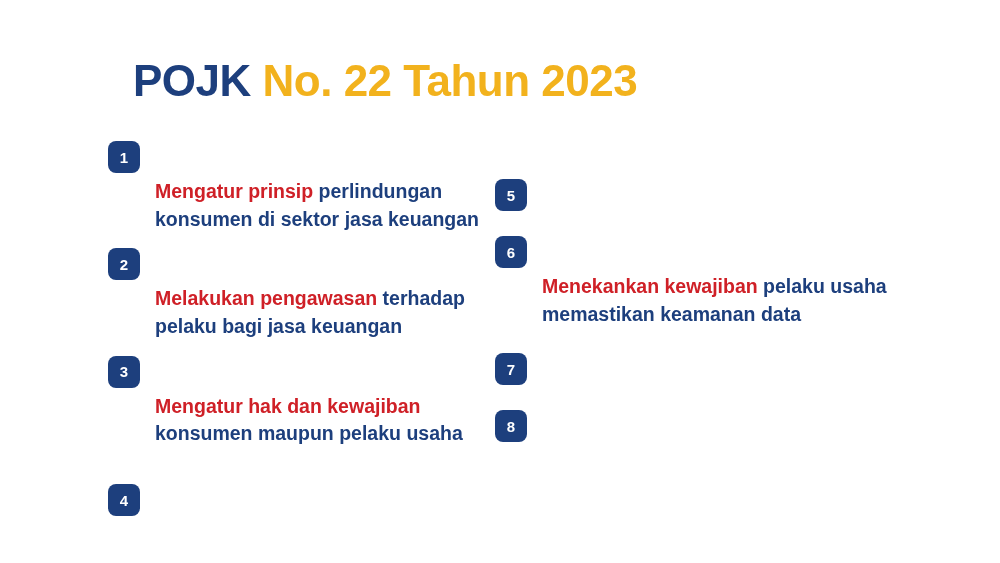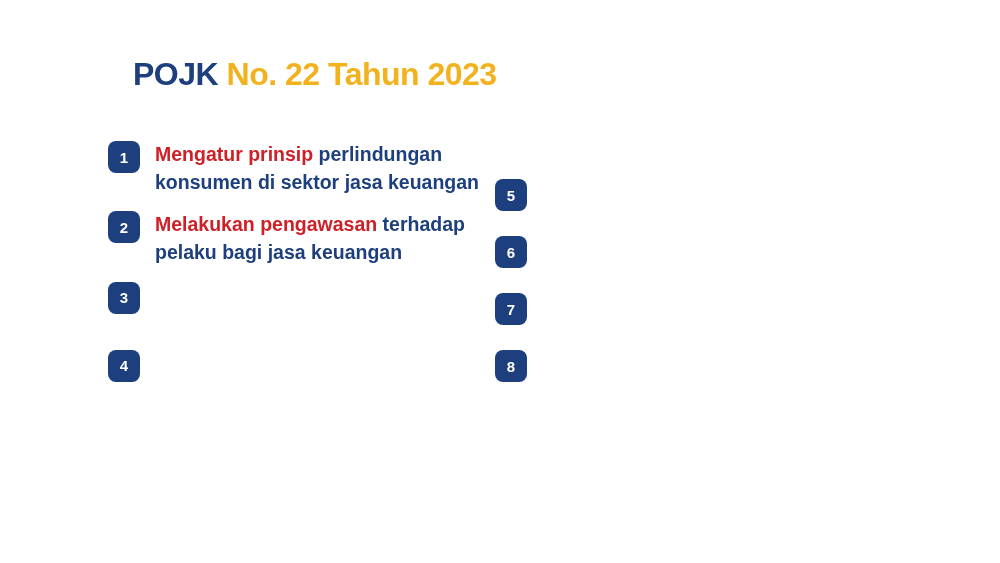--- a/index.html
+++ b/index.html
@@ -20,21 +20,21 @@
     left: 0; top: 0;
     width: 1000px;
     height: 563px;
     background: #ffffff;
   }
 
   .title {
     position: absolute;
     left: 133px;
     top: 56px;
-    font-size: 32px;
+    font-size: 44px;
     font-weight: bold;
     letter-spacing: -0.5px;
     white-space: nowrap;
   }
   .title .t-main { color: #1d3f7d; }
   .title .t-accent { color: #f2b21d; }
 
   .columns {
     position: absolute;
     left: 0;
@@ -69,20 +69,21 @@
     justify-content: center;
     margin-right: 15px;
   }
 
   .item-text {
     font-size: 19.5px;
     line-height: 1.42;
     color: #1d3f7d;
     font-weight: bold;
     padding-top: 1px;
+    margin-top: 37px;
   }
   .item-text .lead {
     color: #cf2027;
   }
   .item-text .rest {
     color: #1d3f7d;
   }
 
   
   .item.align-mid .badge { margin-top: 22px; }
@@ -110,36 +111,42 @@
 
       <div class="item align-top">
         <div class="badge">2</div>
         <div class="item-text">
           <span class="lead">Melakukan pengawasan </span><span class="rest">terhadap pelaku bagi jasa keuangan</span>
         </div>
       </div>
 
       <div class="item align-top">
         <div class="badge">3</div>
+        <div class="item-text">
+          <span class="lead">Mengatur hak dan kewajiban </span><span class="rest">konsumen maupun pelaku usaha</span>
+        </div>
       </div>
 
       <div class="item align-mid">
         <div class="badge">4</div>
       </div>
 
     </div>
 
     <div class="col col-right">
 
       <div class="item align-top" style="margin-top:38px;">
         <div class="badge">5</div>
       </div>
 
       <div class="item align-top" style="margin-top:24px;">
         <div class="badge">6</div>
+        <div class="item-text">
+          <span class="lead">Menekankan kewajiban </span><span class="rest">pelaku usaha memastikan keamanan data</span>
+        </div>
       </div>
 
       <div class="item align-top" style="margin-top:24px;">
         <div class="badge">7</div>
       </div>
 
       <div class="item align-top" style="margin-top:24px;">
         <div class="badge">8</div>
       </div>
 

